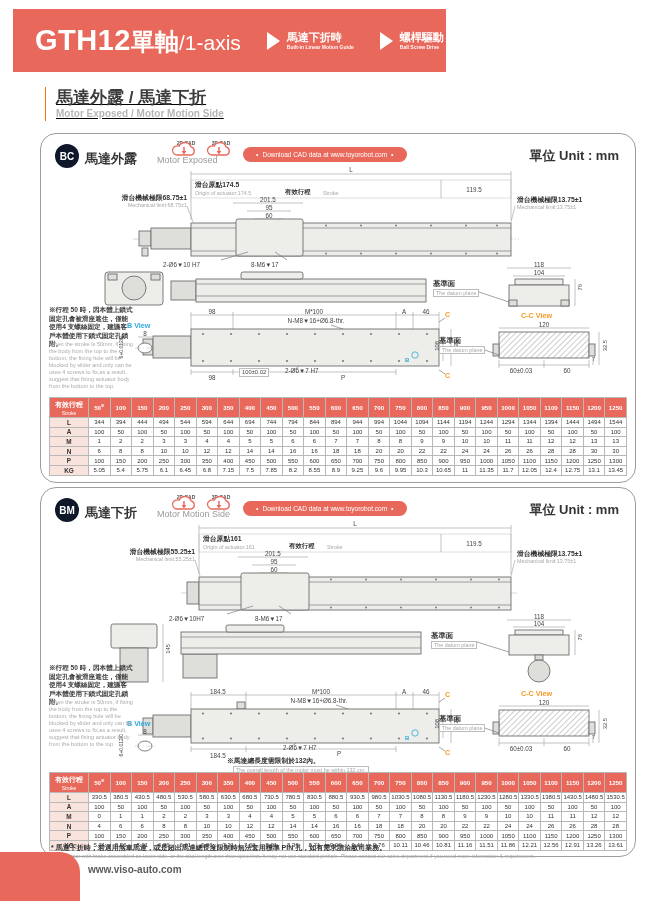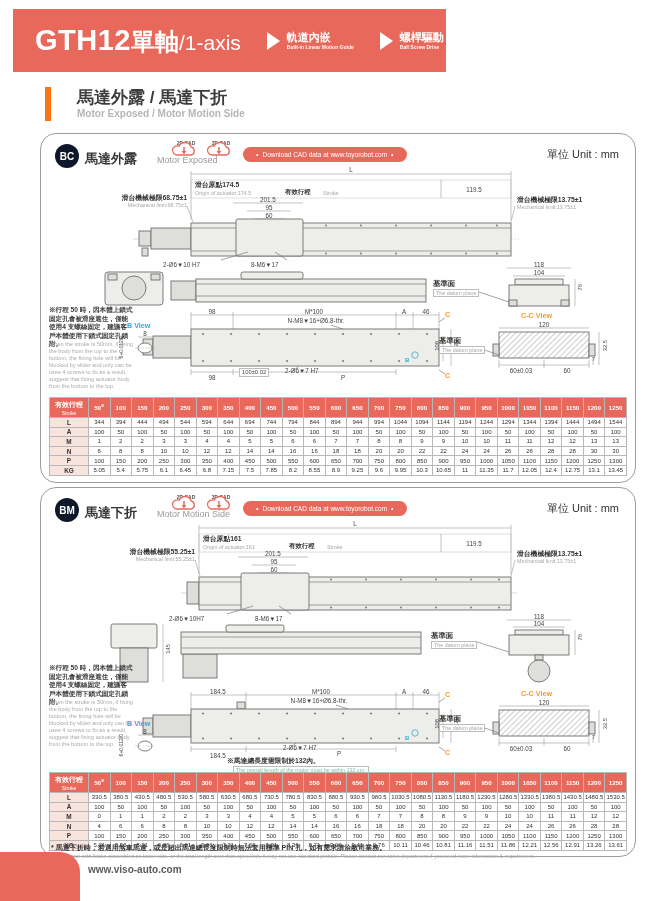--- a/index.html
+++ b/index.html
@@ -10,38 +10,38 @@
        display:flex;align-items:center;color:#fff;}
   .hdr-title{margin-left:22px;display:flex;align-items:baseline;white-space:nowrap;}
   .model{font-size:29px;font-weight:bold;letter-spacing:.5px;}
   .axis-cn{font-size:24px;font-weight:bold;}
   .axis-en{font-size:21px;font-weight:normal;}
   .feat{display:flex;align-items:center;gap:7px;margin-left:26px;}
   .tri{width:0;height:0;border-left:13px solid #fff;border-top:9px solid transparent;border-bottom:9px solid transparent;}
   .fcn{font-size:11px;font-weight:bold;line-height:1.2;}
   .fen{font-size:5px;font-weight:bold;opacity:.95;}
   
-  .sect{position:absolute;left:45px;top:87px;border-left:6px solid #f97316;padding:1px 0 2px 26px;}
+  .sect{position:absolute;left:45px;top:87px;border-left:1px solid #f97316;padding:1px 0 2px 10px;text-decoration:underline;}
   .sect-cn{font-size:17px;font-weight:bold;color:#3c3c3c;line-height:1.2;}
   .sect-en{font-size:10px;font-weight:bold;color:#b5b5b5;}
   
   .panel{position:absolute;left:40px;width:594px;border:1.2px solid #9d9d9d;border-radius:16px;background:#fff;}
   #panel-bc{top:133px;height:348px;}
   #panel-bm{top:487px;height:368px;}
   .badge{position:absolute;left:14px;top:10px;width:24px;height:24px;border-radius:50%;background:#0f172a;
          color:#fff;font-size:10px;font-weight:bold;display:flex;align-items:center;justify-content:center;}
   .ptitle{position:absolute;left:44px;top:16px;display:flex;align-items:baseline;gap:20px;white-space:nowrap;}
   .ptitle-cn{font-size:13px;font-weight:bold;color:#333;}
   .ptitle-en{font-size:9px;color:#9a9a9a;}
   .cloud{position:absolute;top:7px;width:34px;text-align:center;}
   .cloud span{display:block;font-size:5px;color:#555;font-weight:bold;margin-top:-1px;}
   .pill{position:absolute;left:202px;top:13px;height:15px;background:#E8695B;border-radius:8px;color:#fff;
         font-size:6.5px;display:flex;align-items:center;padding:0 9px;white-space:nowrap;}
   .pill::before,.pill::after{content:"•";font-size:7px;margin:0 4px;color:#fff;}
-  .unit{position:absolute;right:16px;top:13px;font-size:11px;color:#333;font-weight:normal;}
+  .unit{position:absolute;right:16px;top:13px;font-size:13px;color:#333;font-weight:bold;}
   
   .draw{position:absolute;left:0;width:594px;}
   #bc-draw{top:28px;height:235px;}
   #bm-draw{top:28px;height:254px;}
   .dl{position:absolute;white-space:nowrap;line-height:1.15;}
   .cn7{font-size:6.8px;font-weight:bold;color:#333;}
   .en6{font-size:5.4px;color:#a8a8a8;}
   .dim{font-size:6.3px;color:#444;}
   .dimc{font-size:6.3px;color:#444;transform:translateX(-50%);}
   .rot{writing-mode:vertical-rl;transform:rotate(180deg);font-size:5.8px;color:#444;}
@@ -82,21 +82,21 @@
 
 <div class="hdr">
   <div class="hdr-title">
     <span class="model">GTH12</span>
     <span class="axis-cn">單軸</span>
     <span class="axis-en">/1-axis</span>
   </div>
   <div class="feat">
     <span class="tri"></span>
     <div>
-      <div class="fcn">軌道內嵌</div>
+      <div class="fcn">馬達下折時</div>
       <div class="fen">Built-in Linear Motion Guide</div>
     </div>
   </div>
   <div class="feat">
     <span class="tri"></span>
     <div>
       <div class="fcn">螺桿驅動</div>
       <div class="fen">Ball Screw Drive</div>
     </div>
   </div>

